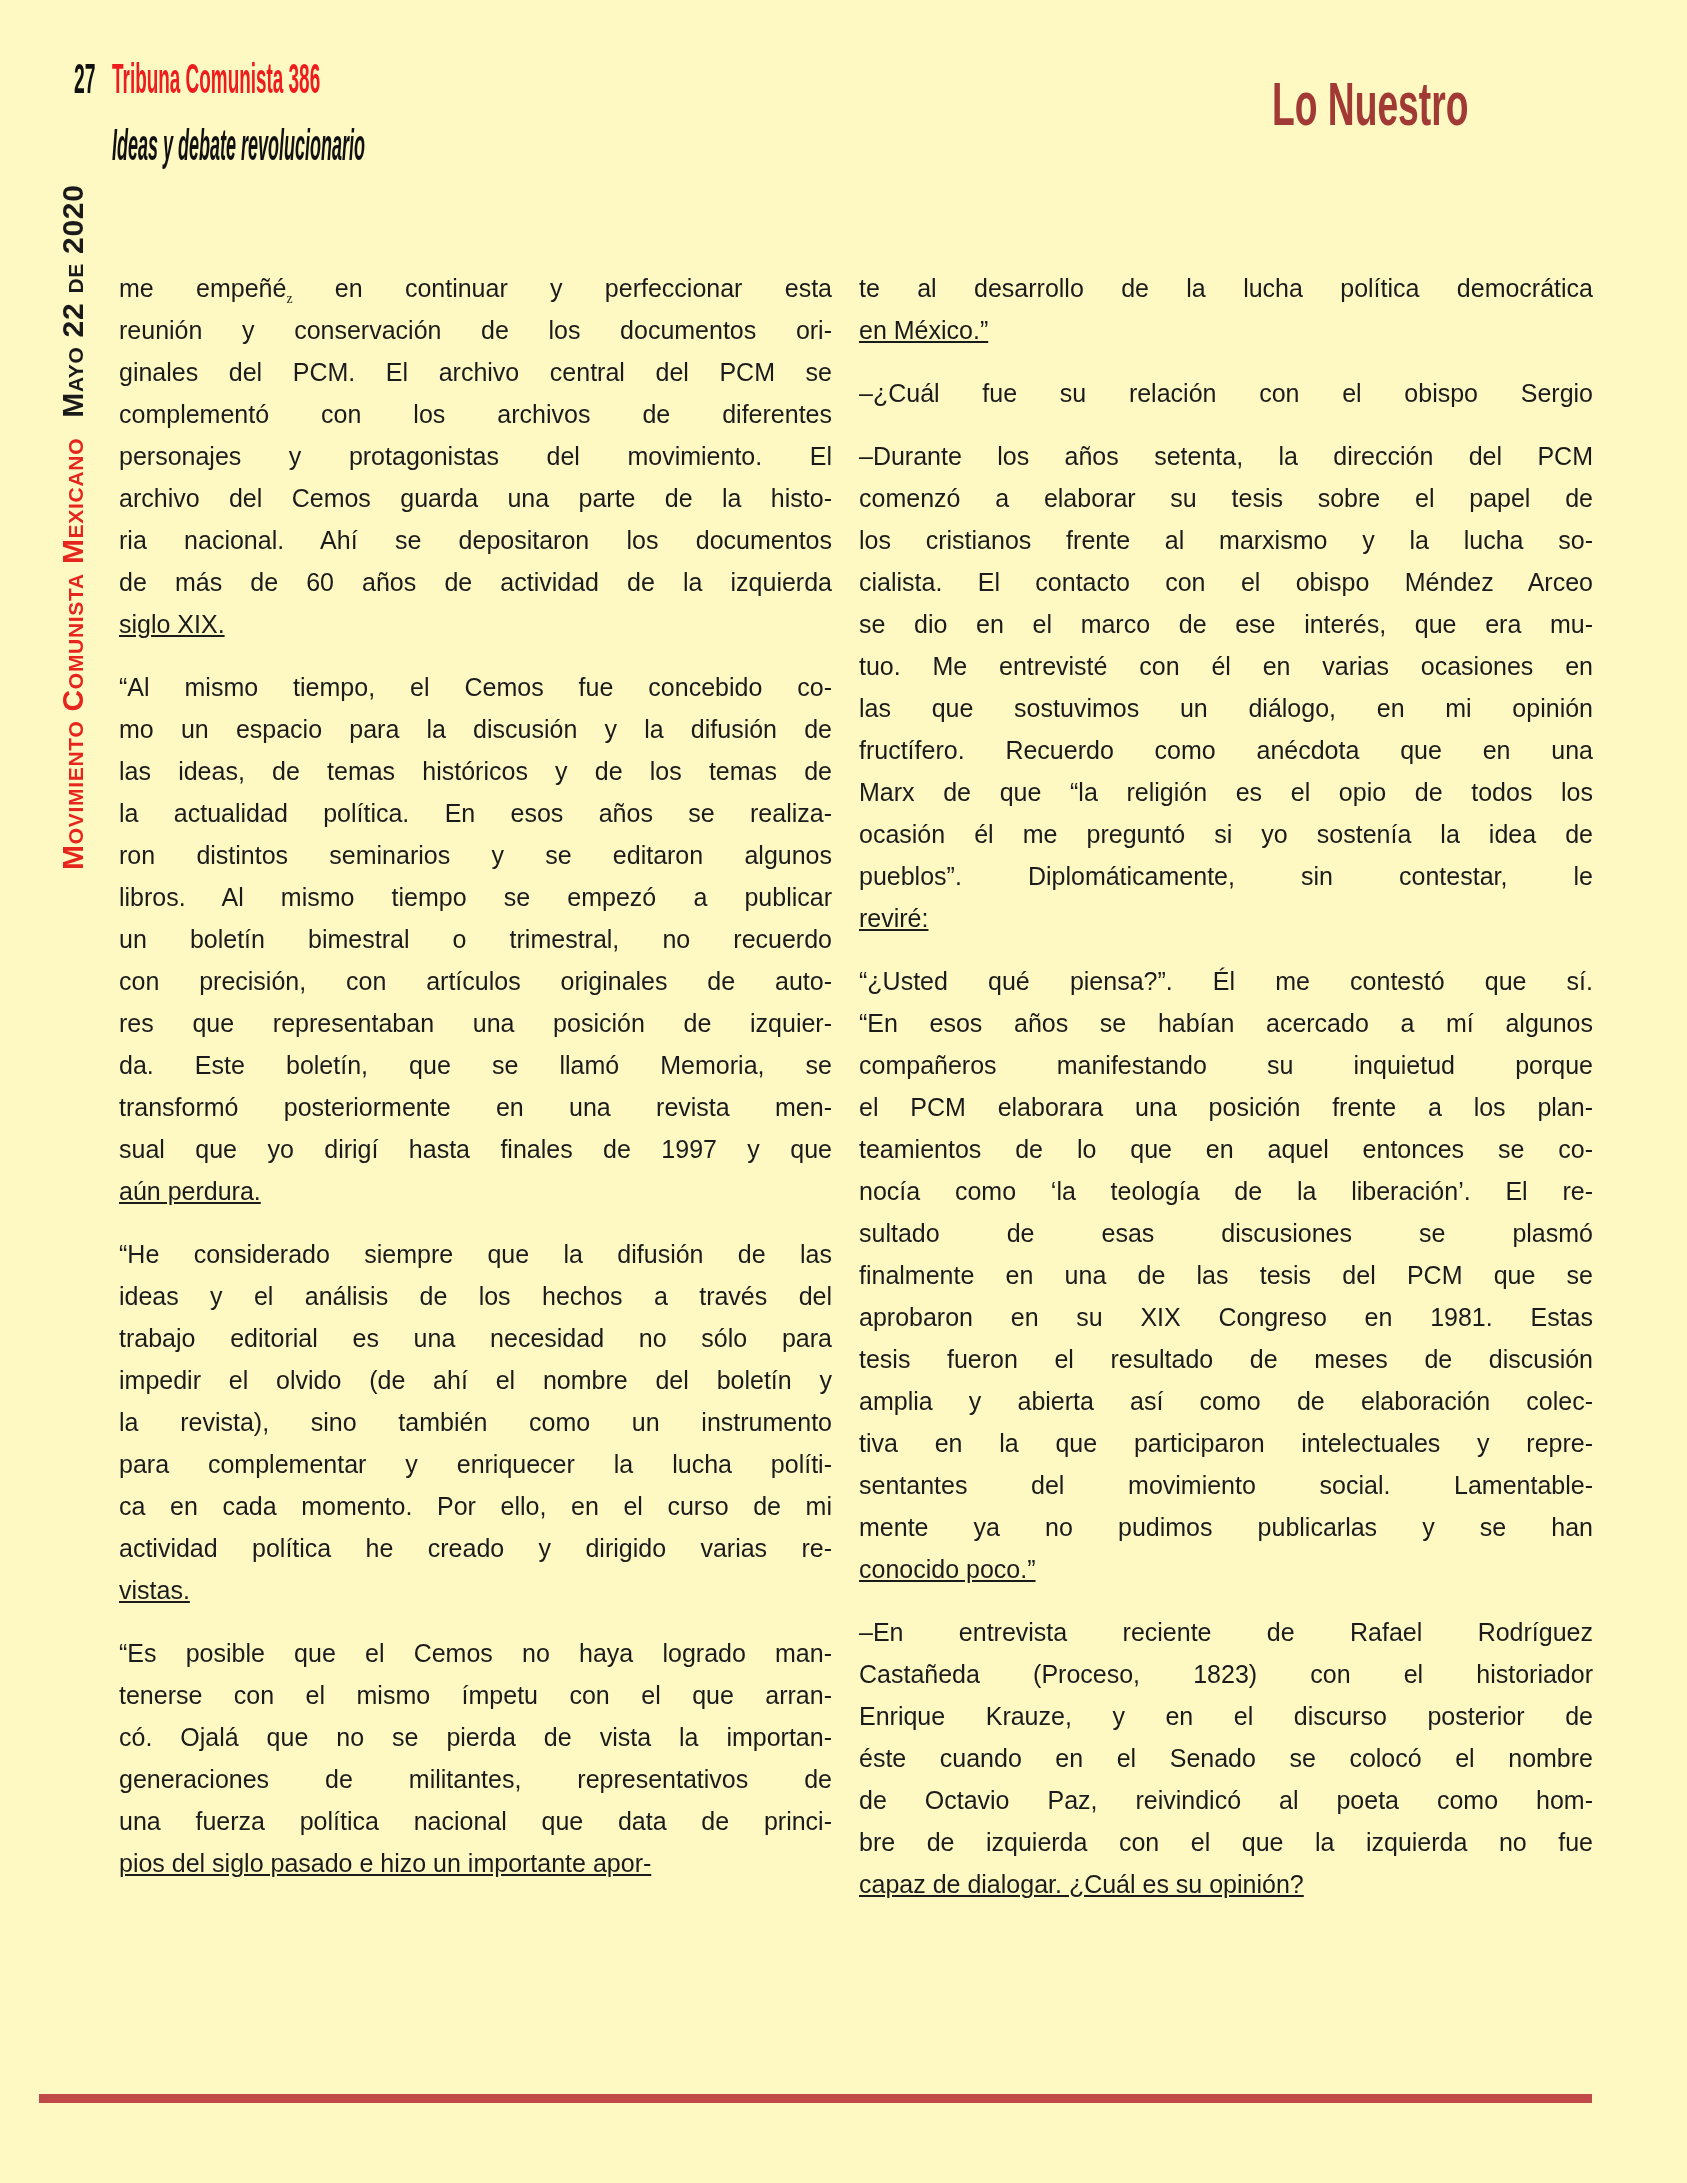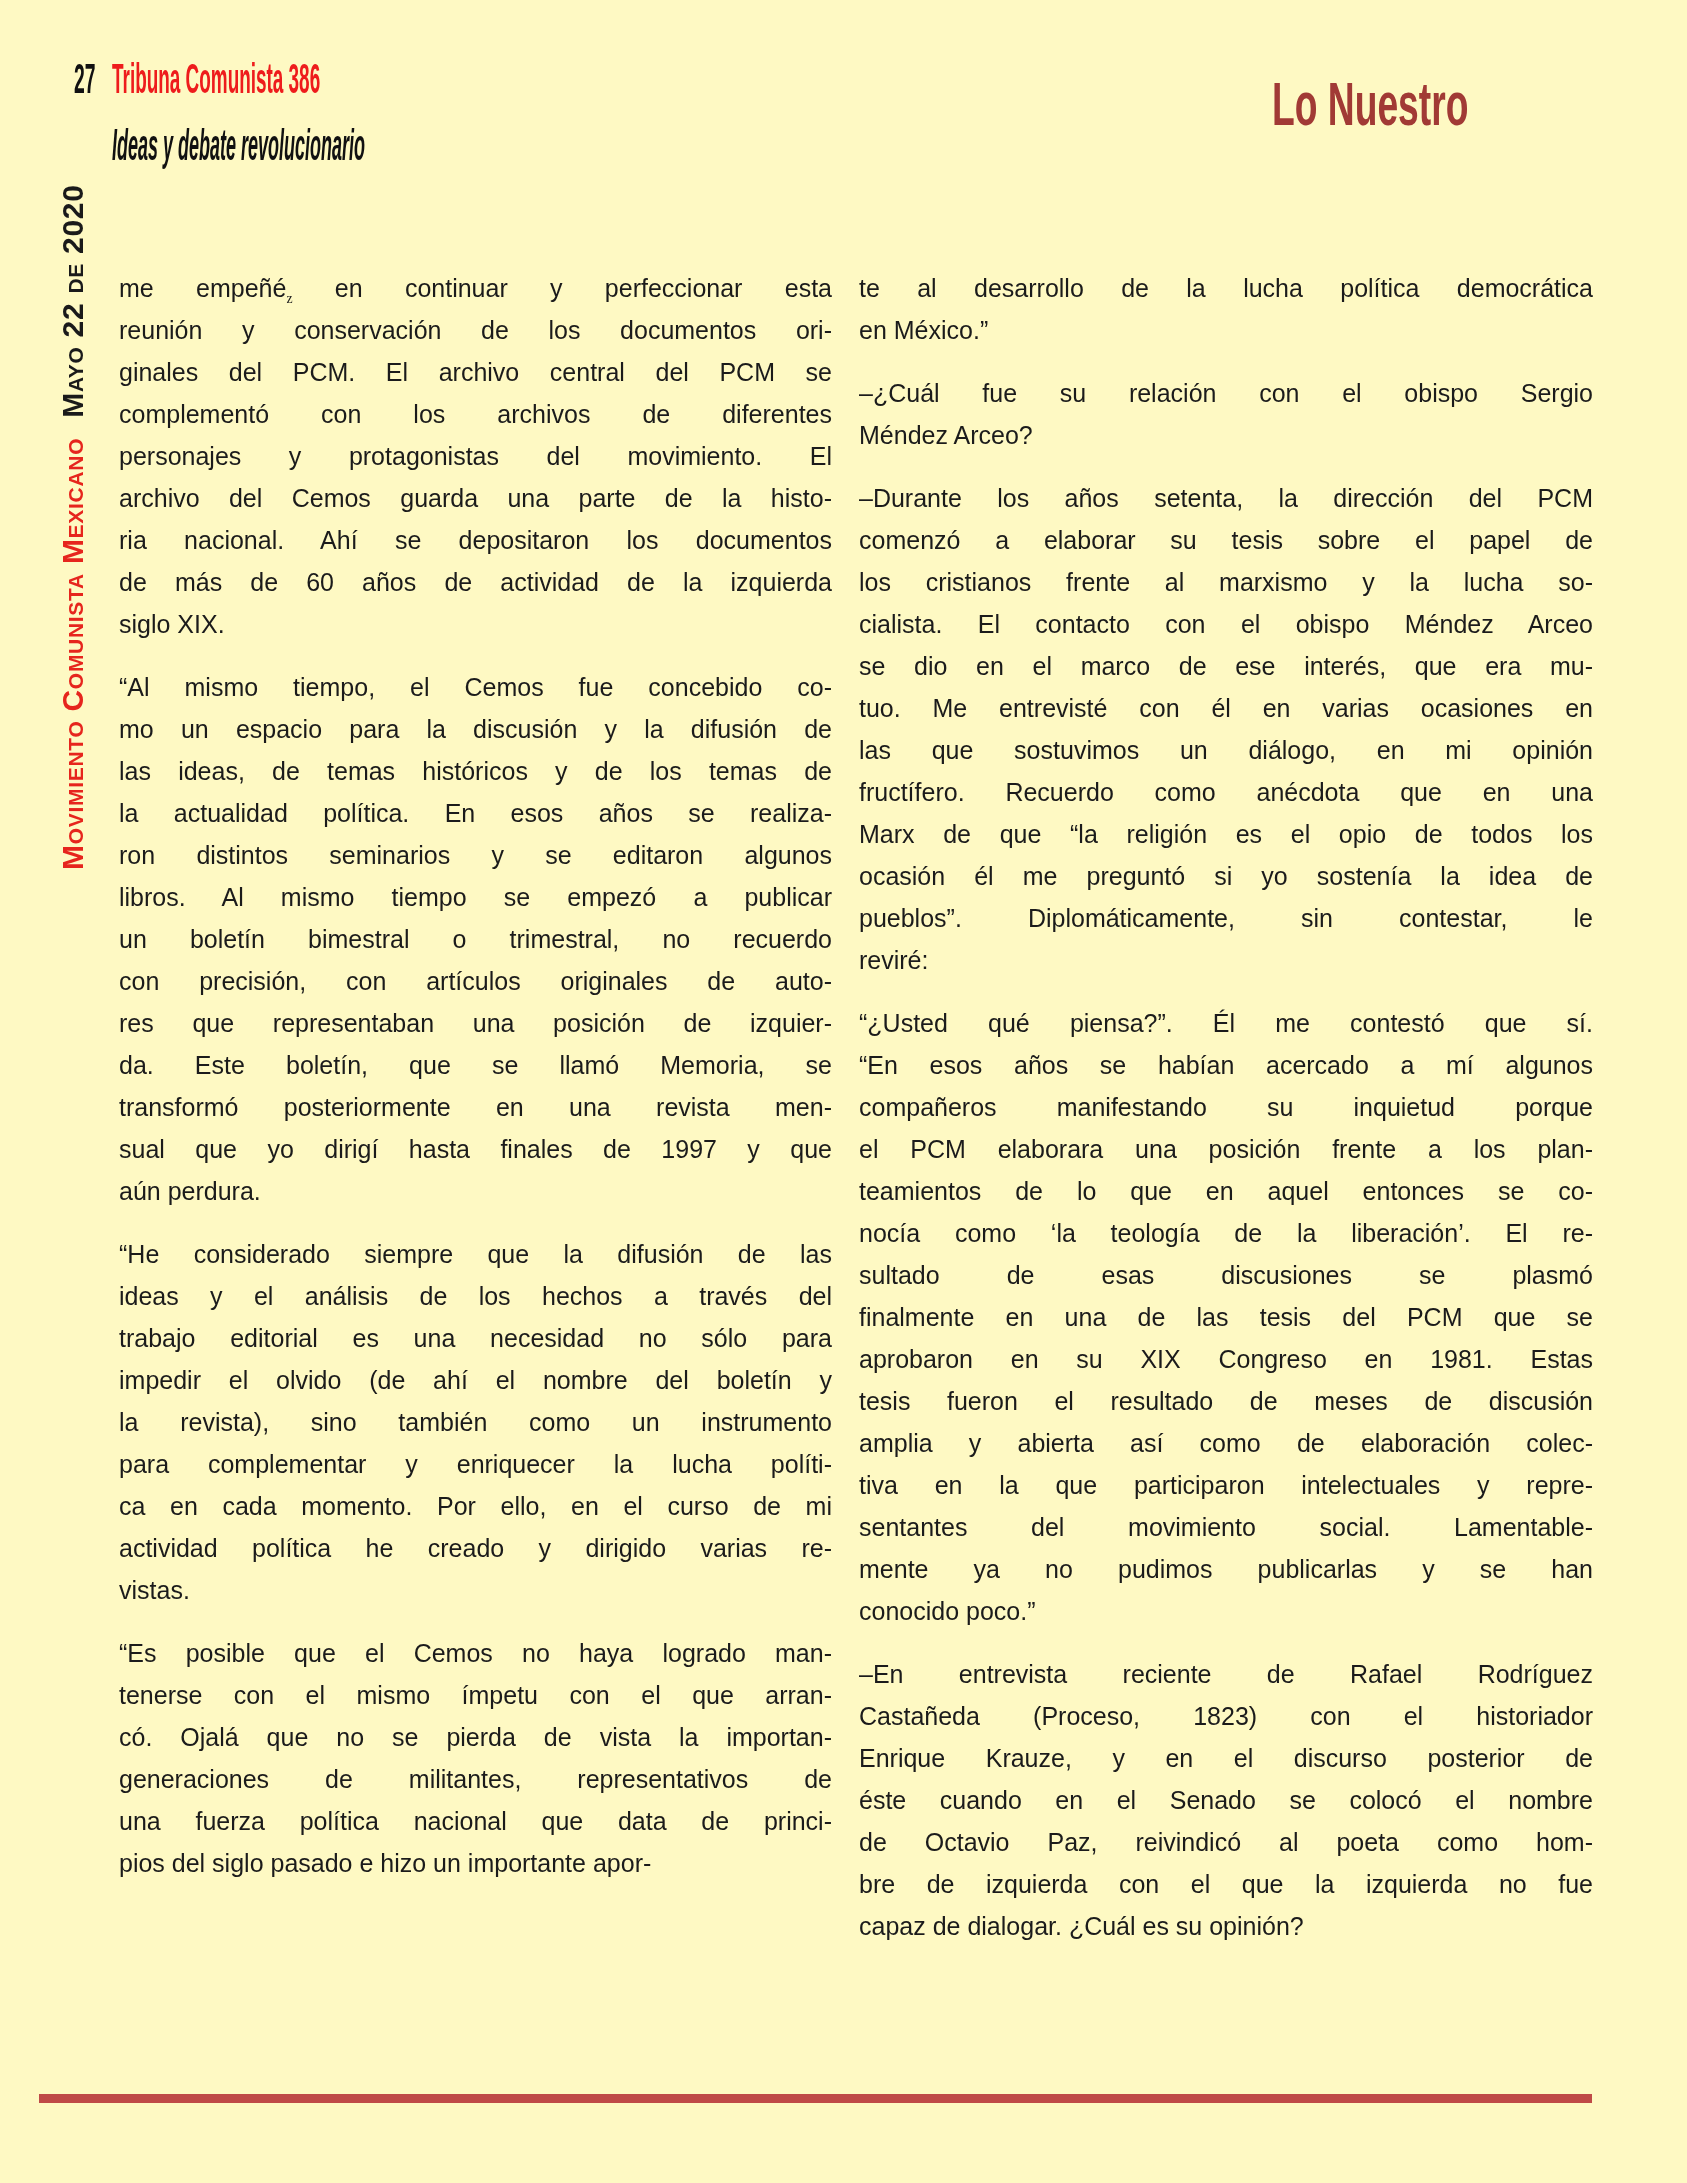--- a/index.html
+++ b/index.html
@@ -49,21 +49,21 @@
     position:absolute;top:267px;
     font-size:25px;line-height:42px;color:var(--text,#1b1b1b);
   }
   .col-left{left:119px;width:713px;}
   .col-right{left:859px;width:734px;}
   .paragraph{margin:0 0 21px 0;}
   .line{
     text-align:justify;
     text-align-last:justify;
   }
-  .line.plast{text-align-last:left;}
+  .line.plast{text-align-last:left;text-decoration:underline;}
   .line sub{
     font-family:"Liberation Serif", serif;
     font-size:0.55em;
     vertical-align:-0.4em;
     line-height:0;
   }
   
   .footer-rule{
     position:absolute;left:39px;top:2094px;
     width:1553px;height:9.3px;
@@ -135,21 +135,20 @@
       </div>
     </div>
 
   <div class="col col-right">
       <div class="paragraph">
         <div class="line">te al desarrollo de la lucha política democrática</div>
         <div class="line plast">en México.”</div>
       </div>
       <div class="paragraph">
         <div class="line">–¿Cuál fue su relación con el obispo Sergio</div>
-        <div class="line plast">Méndez Arceo?</div>
       </div>
       <div class="paragraph">
         <div class="line">–Durante los años setenta, la dirección del PCM</div>
         <div class="line">comenzó a elaborar su tesis sobre el papel de</div>
         <div class="line">los cristianos frente al marxismo y la lucha so-</div>
         <div class="line">cialista. El contacto con el obispo Méndez Arceo</div>
         <div class="line">se dio en el marco de ese interés, que era mu-</div>
         <div class="line">tuo. Me entrevisté con él en varias ocasiones en</div>
         <div class="line">las que sostuvimos un diálogo, en mi opinión</div>
         <div class="line">fructífero. Recuerdo como anécdota que en una</div>

